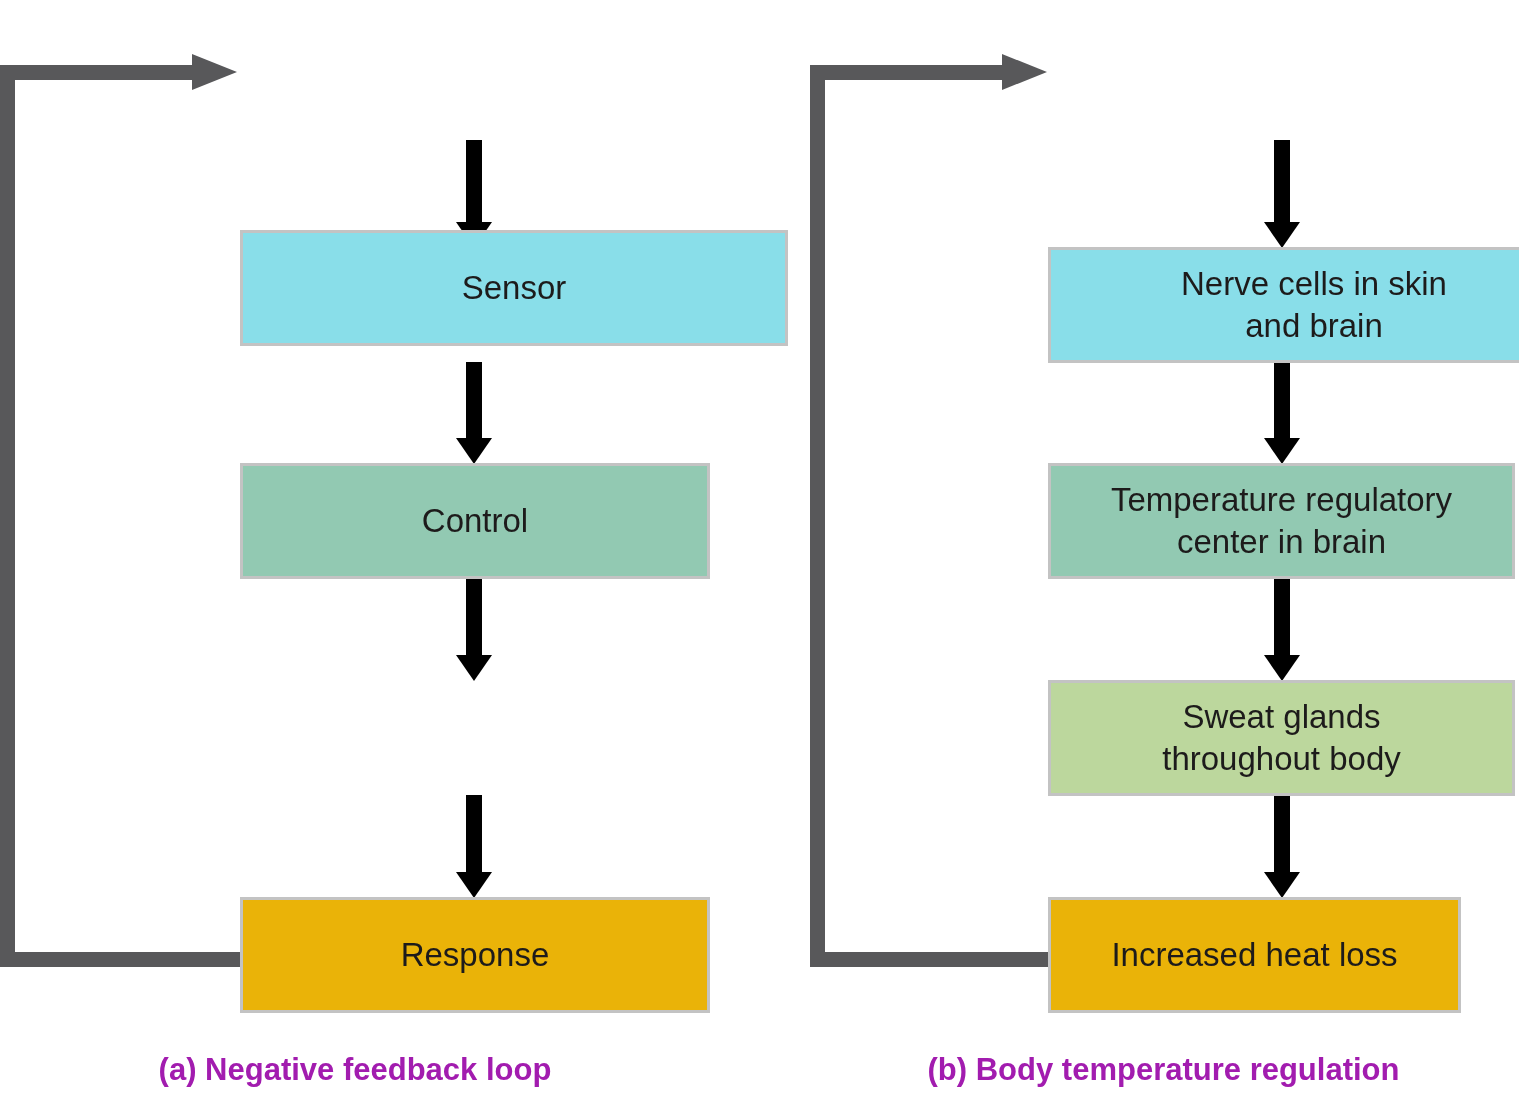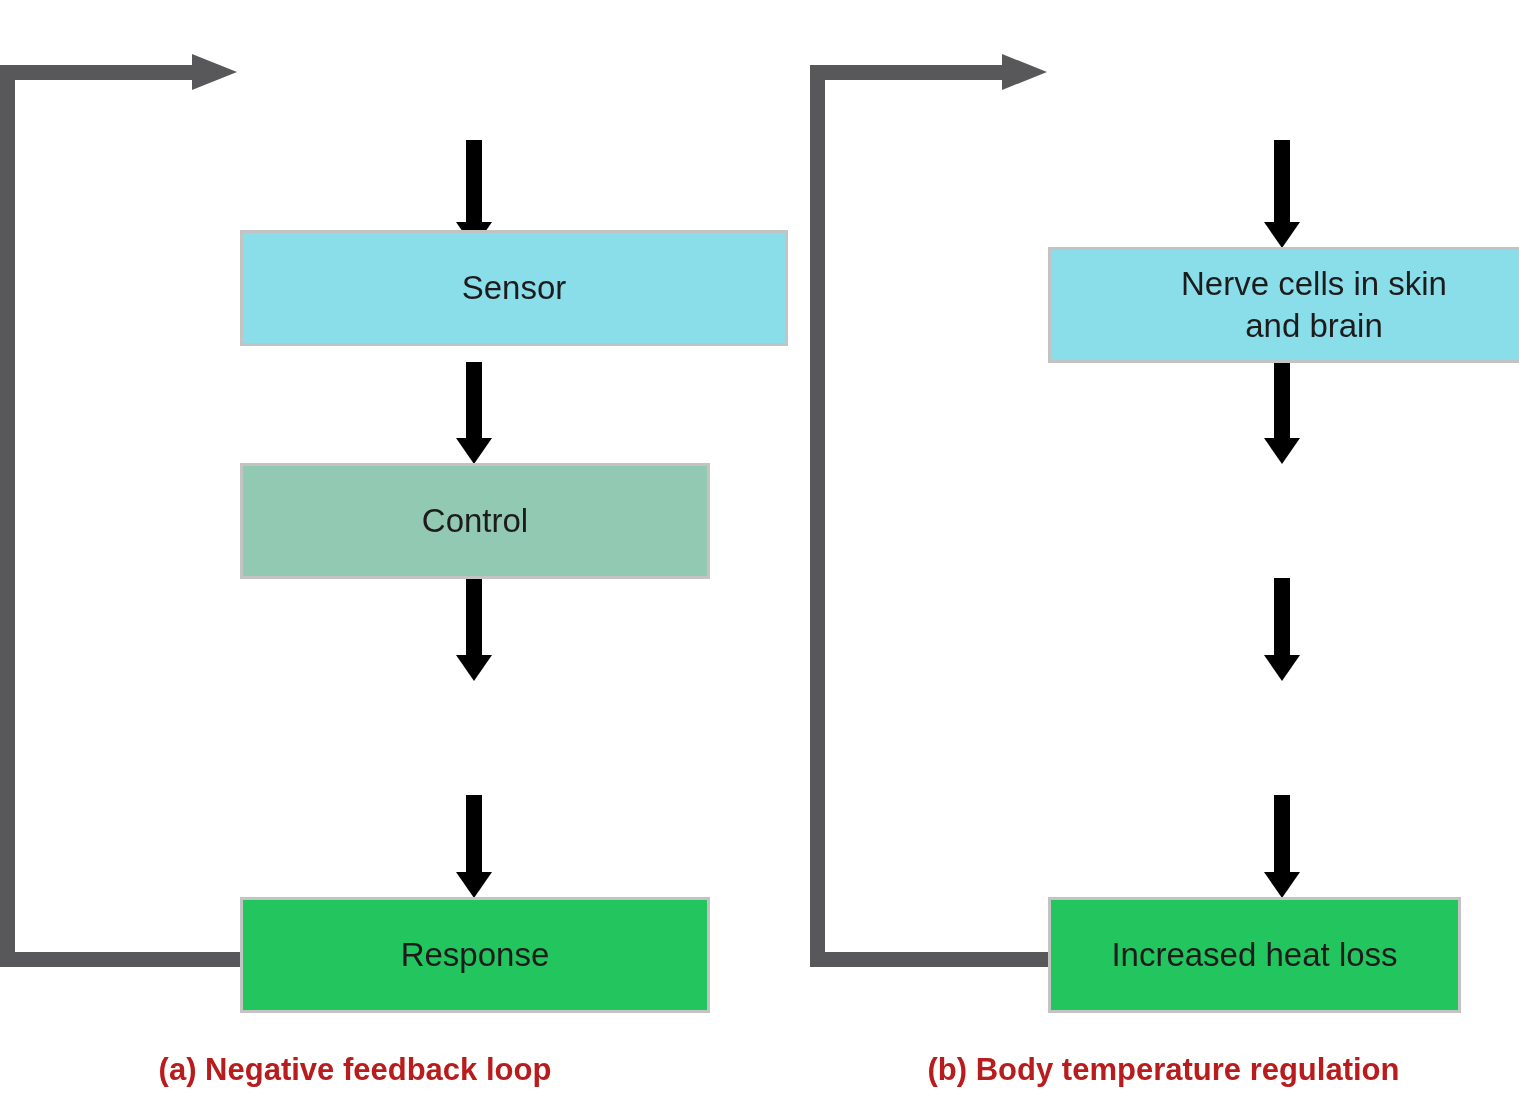--- a/index.html
+++ b/index.html
@@ -10,21 +10,21 @@
   .node {
     position:absolute; box-sizing:border-box;
     display:flex; align-items:center; justify-content:center;
     text-align:center; font-size:33px; line-height:1.28; color:#1d1b1b;
     border:3px solid #c3c3c3;
   }
   .ellipse { border-radius:50%; background:#f7b691; }
   .fill-cyan  { background:#89dee9; }
   .fill-teal  { background:#92c9b2; }
   .fill-green { background:#bcd79d; }
-  .fill-pink  { background:#22c55e;text-align:center; }
+  .fill-pink  { background:#eab308;text-align:center; }
   .lbl { display:inline-block; }
   .maxw330 { max-width:330px; }
   .maxw370 { max-width:370px; }
   .maxw430 { max-width:430px; }
 
   
   .flow-arrow {
     position:absolute; width:36px;
     display:flex; flex-direction:column; align-items:center;
   }
@@ -38,21 +38,21 @@
   
   .loop-seg  { position:absolute; background:#58585a; }
   .loop-head {
     position:absolute; width:0; height:0;
     border-top:18px solid transparent; border-bottom:18px solid transparent;
     border-left:45px solid #58585a;
   }
 
   .caption {
     position:absolute; top:1052px; text-align:center;
-    font-size:31px; font-weight:700; color:#b91c1c;
+    font-size:31px; font-weight:700; color:#a21caf;
   }
 </style>
 </head>
 <body>
 
 <div id="figure">
 
   <div class="loop-seg" style="left:0px; top:65px; width:15px; height:902px;"></div>
   <div class="loop-seg" style="left:0px; top:65px; width:195px; height:15px;"></div>
   <div class="loop-head" style="left:192px; top:54px;"></div>
@@ -107,19 +107,25 @@
       <div class="head"></div>
     </div>
   <div class="flow-arrow" style="left:1264px; top:795px; height:103px;">
       <div class="stem"></div>
       <div class="head"></div>
     </div>
 
   <div class="node fill-cyan" style="left:1048px; top:247px; width:532px; height:116px;">
     <span class="lbl maxw330">Nerve cells in skin and brain</span>
   </div>
+  <div class="node fill-teal" style="left:1048px; top:463px; width:467px; height:116px;">
+    <span class="lbl maxw430">Temperature regulatory center in brain</span>
+  </div>
+  <div class="node fill-green" style="left:1048px; top:680px; width:467px; height:116px;">
+    <span class="lbl maxw330">Sweat glands throughout body</span>
+  </div>
   <div class="node fill-pink" style="left:1048px; top:897px; width:413px; height:116px;">
     <span class="lbl">Increased heat loss</span>
   </div>
 
   <div class="caption" style="left:808px; width:711px;">(b) Body temperature regulation</div>
 
 </div>
 
 </body></html>

